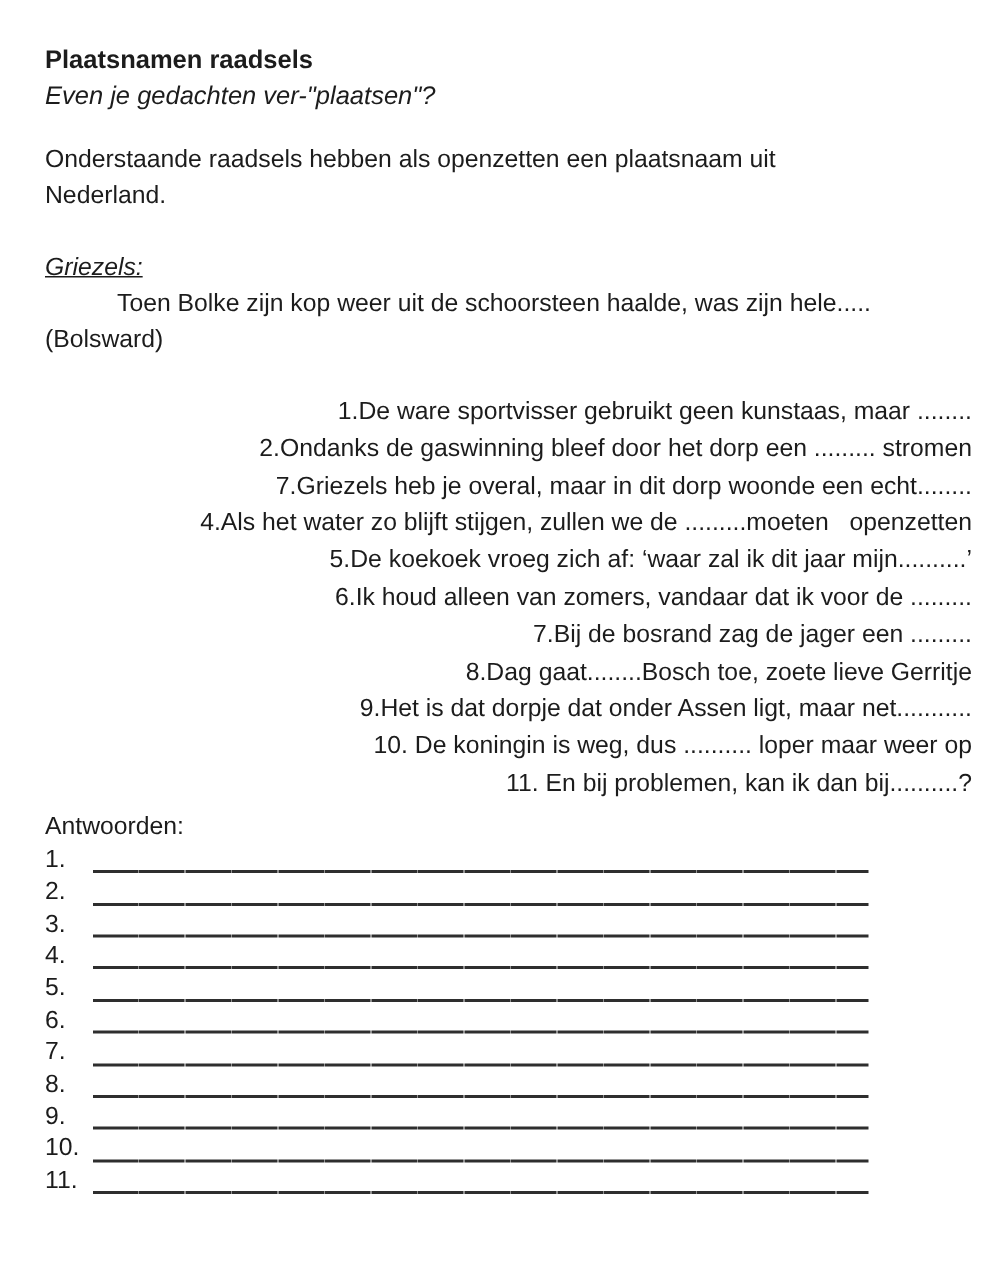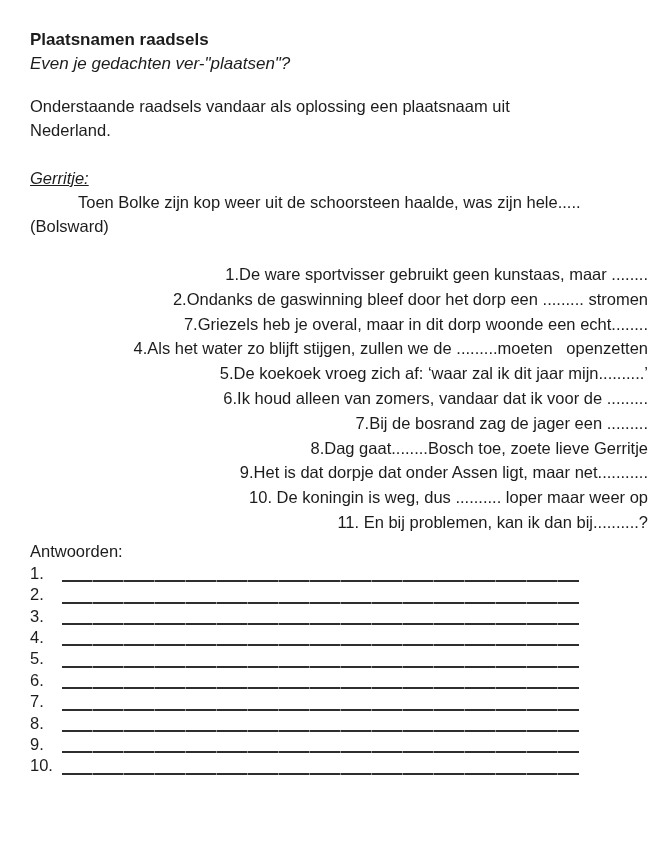--- a/index.html
+++ b/index.html
@@ -77,24 +77,24 @@
   }
 </style>
 </head>
 <body>
 
 <div class="page">
 
   <div class="title">Plaatsnamen raadsels</div>
   <div class="subtitle">Even je gedachten ver-"plaatsen"?</div>
 
-  <div class="intro">Onderstaande raadsels vandaar als oplossing een plaatsnaam uit Nederland.</div>
+  <div class="intro">Onderstaande raadsels hebben als openzetten een plaatsnaam uit Nederland.</div>
 
   <div class="example">
-    <div class="example-label">Gerritje:</div>
+    <div class="example-label">Griezels:</div>
     <div class="nowrap">Toen Bolke zijn kop weer uit de schoorsteen haalde, was zijn hele.....</div>
     <div>(Bolsward)</div>
   </div>
 
   <div class="riddles">
     <div class="riddle">1.De ware sportvisser gebruikt geen kunstaas, maar ........</div>
     <div class="riddle">2.Ondanks de gaswinning bleef door het dorp een ......... stromen</div>
     <div class="riddle">7.Griezels heb je overal, maar in dit dorp woonde een echt........</div>
     <div class="riddle">4.Als het water zo blijft stijgen, zullen we de .........moeten   openzetten</div>
     <div class="riddle">5.De koekoek vroeg zich af: ‘waar zal ik dit jaar mijn..........’</div>
@@ -142,15 +142,19 @@
       <span class="answer-line"></span>
     </div>
     <div class="answer-row">
       <span class="answer-num">9.</span>
       <span class="answer-line"></span>
     </div>
     <div class="answer-row">
       <span class="answer-num">10.</span>
       <span class="answer-line"></span>
     </div>
+    <div class="answer-row">
+      <span class="answer-num">11.</span>
+      <span class="answer-line"></span>
+    </div>
   </div>
 
 </div>
 
 </body></html>

